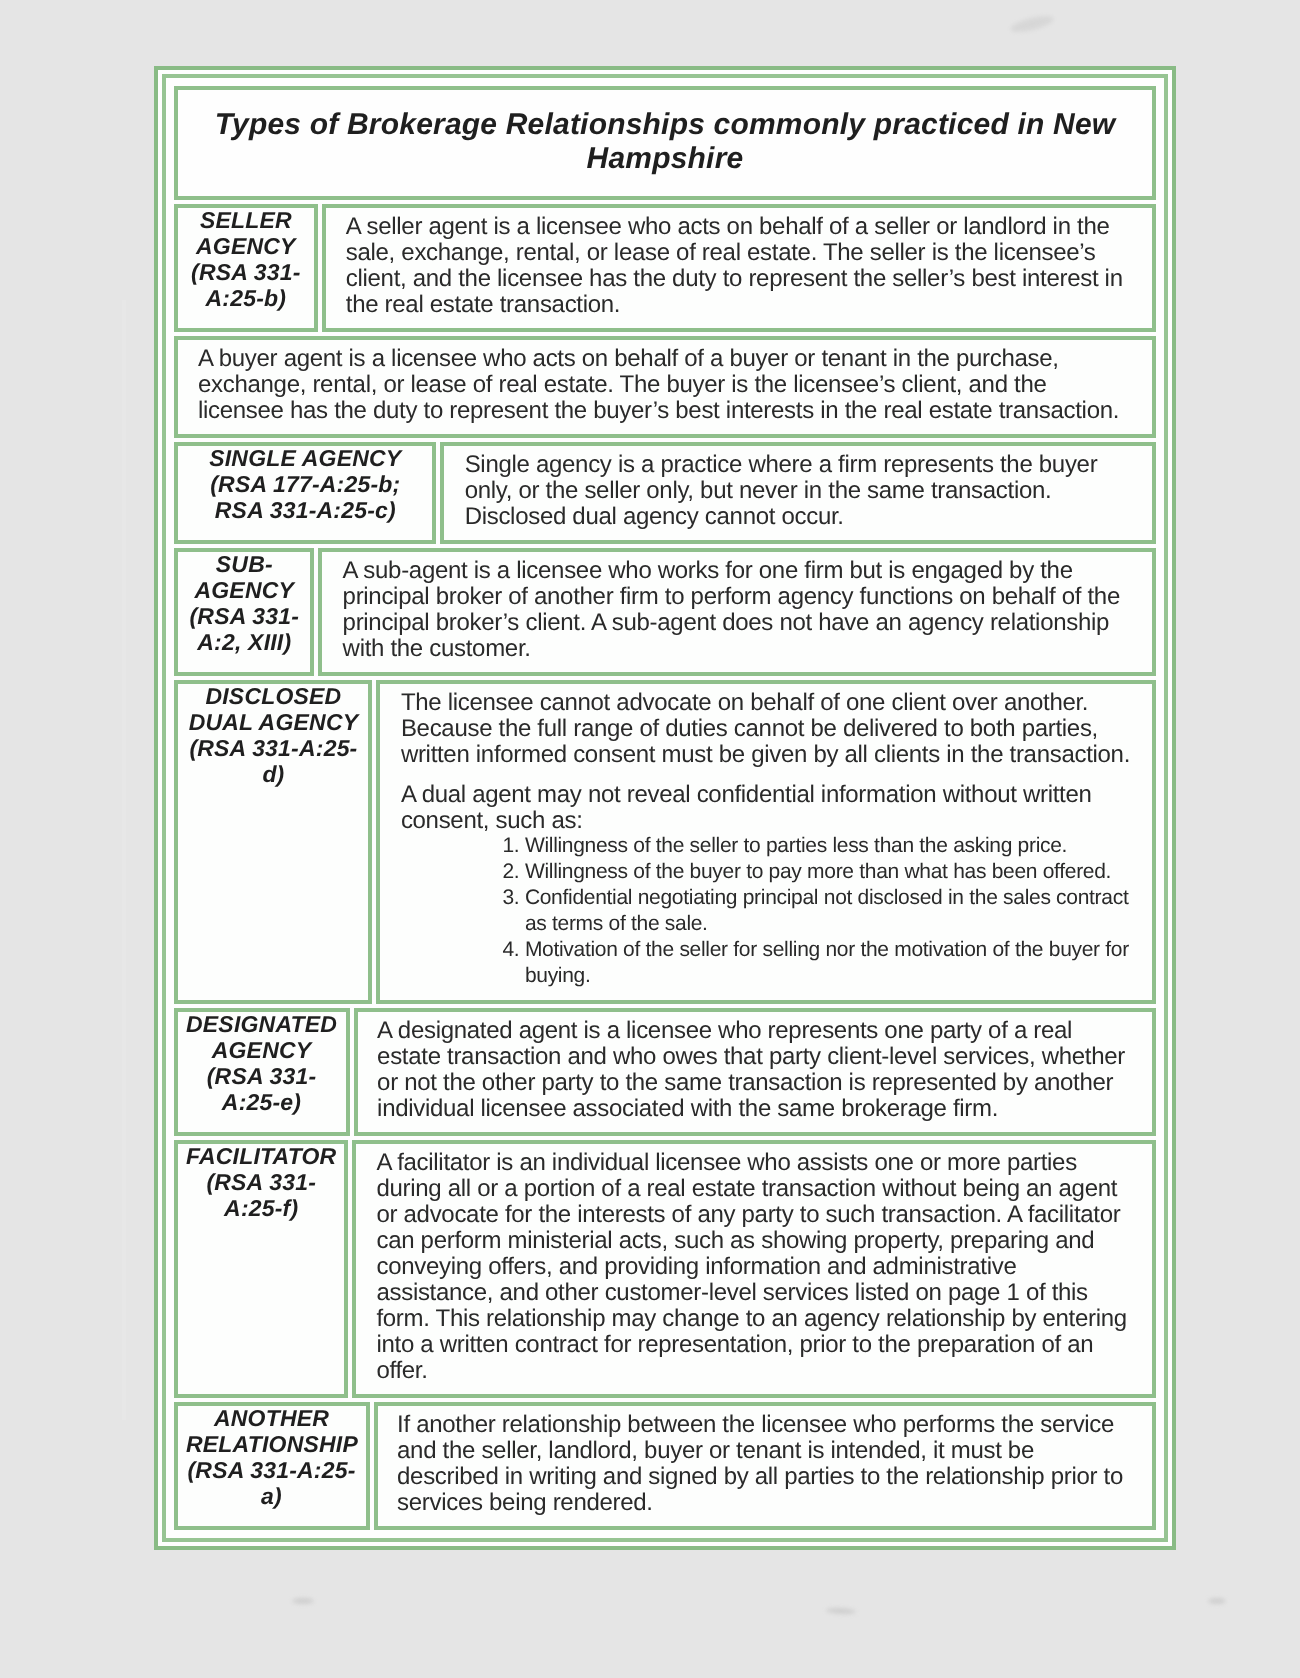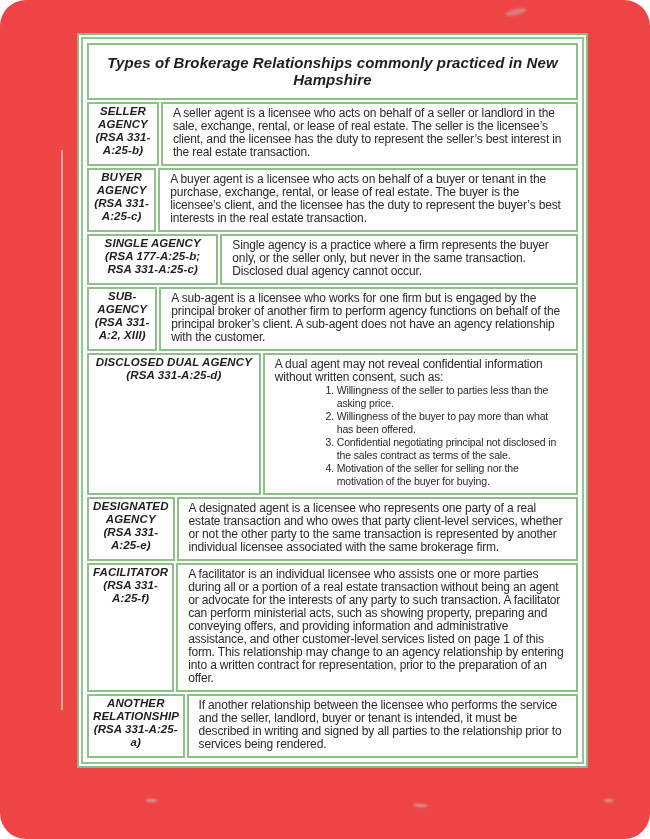--- a/index.html
+++ b/index.html
@@ -1,25 +1,24 @@
 <!DOCTYPE html>
 <html><head>
 <meta charset="utf-8">
 <style>
   * { margin: 0; padding: 0; box-sizing: border-box; }
   html, body { background: #ffffff; }
   .page {
     position: relative;
     width: 650px;
     height: 839px;
-    background: #ef4444;
+    background: #e5e5e5;
     font-family: "Liberation Sans", "DejaVu Sans", sans-serif;
     color: #272727;
     overflow: hidden;
-    border-radius: 26px;
   }
   
   .scan-streak {
     position: absolute;
     left: 61px; top: 150px;
     width: 2px; height: 560px;
     background: #e7e7e7;
     opacity: .6;
   }
   .speck {
@@ -115,23 +114,20 @@
   <section class="section">
     <div class="sec-head">
       <h2 class="sec-title">SELLER AGENCY (RSA 331-A:25-b)</h2>
     </div>
     <div class="sec-body">
               <p>A seller agent is a licensee who acts on behalf of a seller or landlord in the sale, exchange, rental, or lease of real estate. The seller is the licensee’s client, and the licensee has the duty to represent the seller’s best interest in the real estate transaction.</p>
             </div>
   </section>
 
   <section class="section">
-    <div class="sec-head">
-      <h2 class="sec-title">BUYER AGENCY (RSA 331-A:25-c)</h2>
-    </div>
     <div class="sec-body">
               <p>A buyer agent is a licensee who acts on behalf of a buyer or tenant in the purchase, exchange, rental, or lease of real estate. The buyer is the licensee’s client, and the licensee has the duty to represent the buyer’s best interests in the real estate transaction.</p>
             </div>
   </section>
 
   <section class="section">
     <div class="sec-head">
       <h2 class="sec-title">SINGLE AGENCY (RSA 177-A:25-b; RSA 331-A:25-c)</h2>
     </div>
     <div class="sec-body">
@@ -146,20 +142,21 @@
     <div class="sec-body">
               <p>A sub-agent is a licensee who works for one firm but is engaged by the principal broker of another firm to perform agency functions on behalf of the principal broker’s client. A sub-agent does not have an agency relationship with the customer.</p>
             </div>
   </section>
 
   <section class="section">
     <div class="sec-head">
       <h2 class="sec-title">DISCLOSED DUAL AGENCY (RSA 331-A:25-d)</h2>
     </div>
     <div class="sec-body">
+              <p>The licensee cannot advocate on behalf of one client over another. Because the full range of duties cannot be delivered to both parties, written informed consent must be given by all clients in the transaction.</p>
               <p>A dual agent may not reveal confidential information without written consent, such as:</p>
               <ol>
                 <li>Willingness of the seller to parties less than the asking price.</li>
                 <li>Willingness of the buyer to pay more than what has been offered.</li>
                 <li>Confidential negotiating principal not disclosed in the sales contract as terms of the sale.</li>
                 <li>Motivation of the seller for selling nor the motivation of the buyer for buying.</li>
               </ol>
             </div>
   </section>
 

